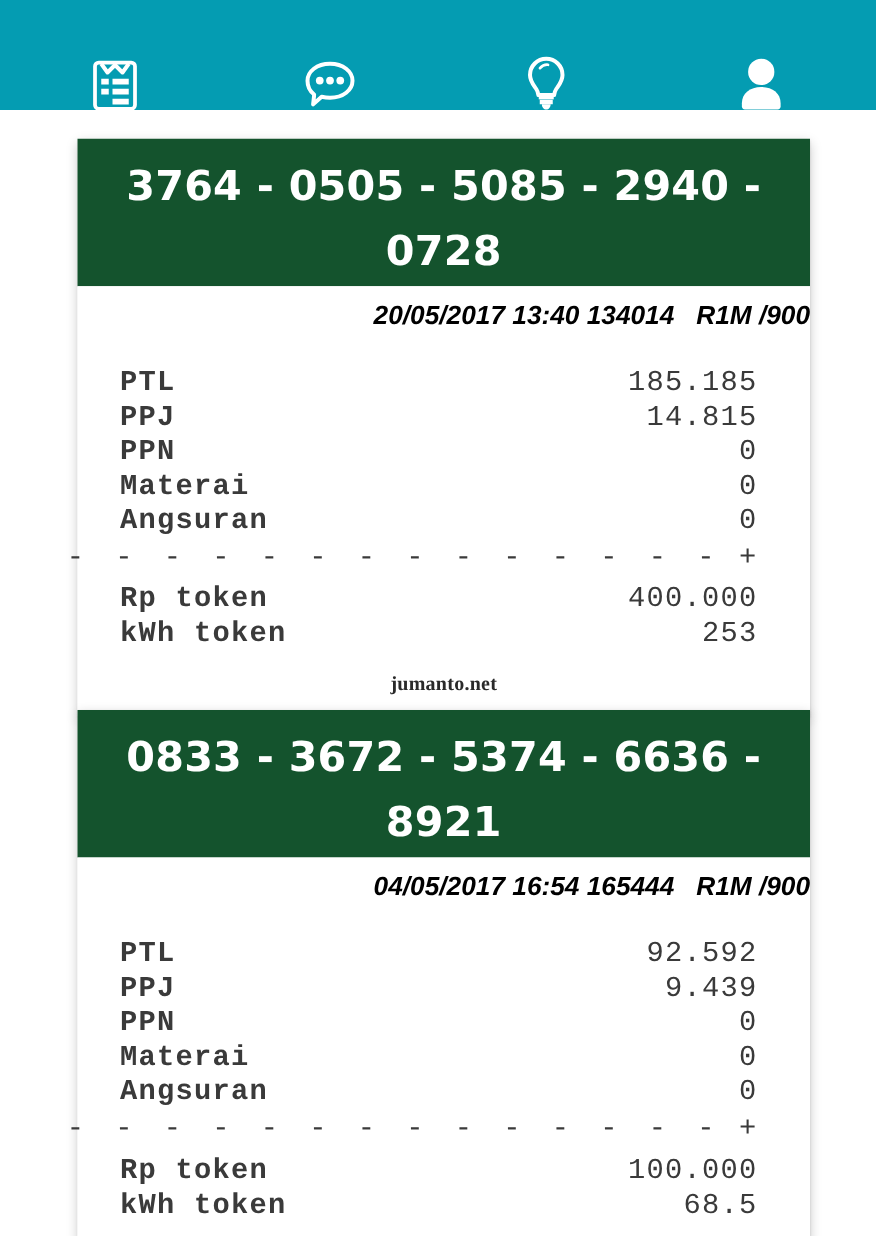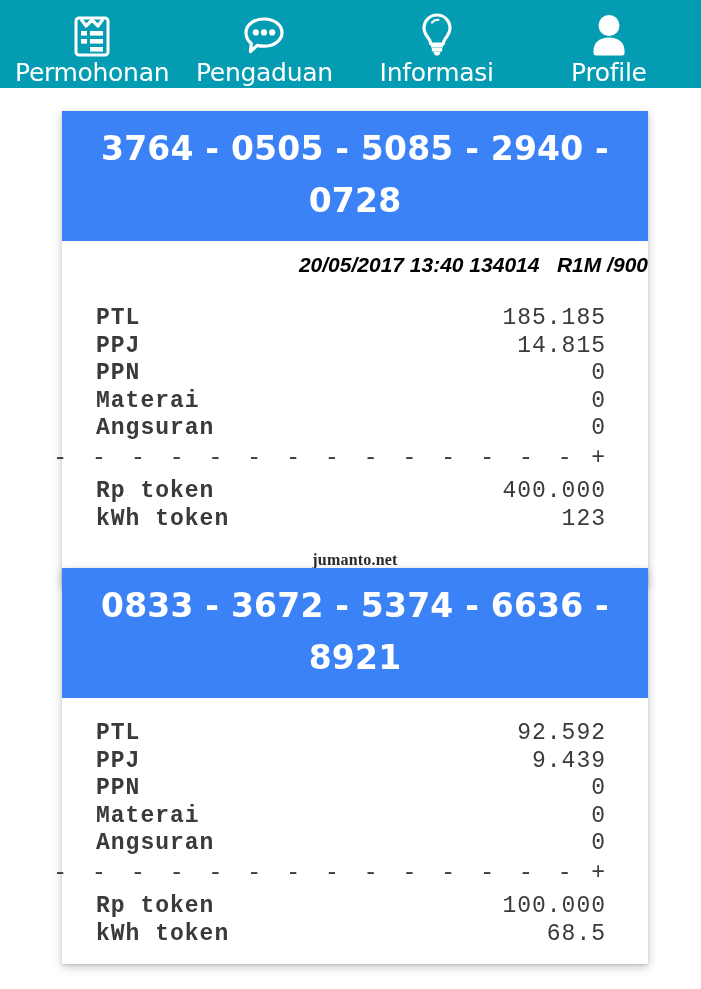--- a/index.html
+++ b/index.html
@@ -35,20 +35,21 @@
   .nav-item {
     flex: 1 1 0;
     height: 68px;
     display: flex;
     flex-direction: column;
     align-items: center;
     justify-content: flex-start;
     padding-top: 10px;
     cursor: pointer;
     user-select: none;
+    margin-top: 32px;
   }
 
   .nav-icon {
     height: 48px;
     display: flex;
     align-items: center;
     justify-content: center;
   }
 
   .nav-label {
@@ -67,28 +68,28 @@
     left: 62px;
     width: 586px;
     background: #ffffff;
     box-shadow: 0 3px 9px rgba(0,0,0,0.22), 0 1px 2px rgba(0,0,0,0.12);
   }
 
   #card-0 { top: 111px; }
   #card-1 { top: 568px; }
 
   .card-header {
-    background: #3b82f6;
+    background: #14532d;
     color: #ffffff;
     text-align: center;
     font-family: "DejaVu Sans", sans-serif;
     font-weight: bold;
     font-size: 33px;
     line-height: 52px;
-    padding: 12px 28px 14px 28px;
+    padding: 12px 28px 2px 28px;
     letter-spacing: 0.2px;
   }
 
   .card-body {
     background: #ffffff;
     padding-bottom: 6px;
   }
 
   .receipt-meta {
     text-align: right;
@@ -238,30 +239,31 @@
           <span class="dashes">- - - - - - - - - - - - - -</span>
           <span class="plus">+</span>
         </div>
 
         <div class="rline">
           <span class="lbl">Rp token</span>
           <span class="val">400.000</span>
         </div>
         <div class="rline">
           <span class="lbl">kWh token</span>
-          <span class="val">123</span>
+          <span class="val">253</span>
         </div>
       </div>
       <div class="watermark">jumanto.net</div>
     </div>
   </div>
 
   <div class="card" id="card-1">
     <div class="card-header">0833 - 3672 - 5374 - 6636 - 8921</div>
     <div class="card-body">
+      <div class="receipt-meta">04/05/2017 16:54 165444   R1M /900</div>
       <div class="receipt-lines">
 
         <div class="rline">
           <span class="lbl">PTL</span>
           <span class="val">92.592</span>
         </div>
         <div class="rline">
           <span class="lbl">PPJ</span>
           <span class="val">9.439</span>
         </div>

